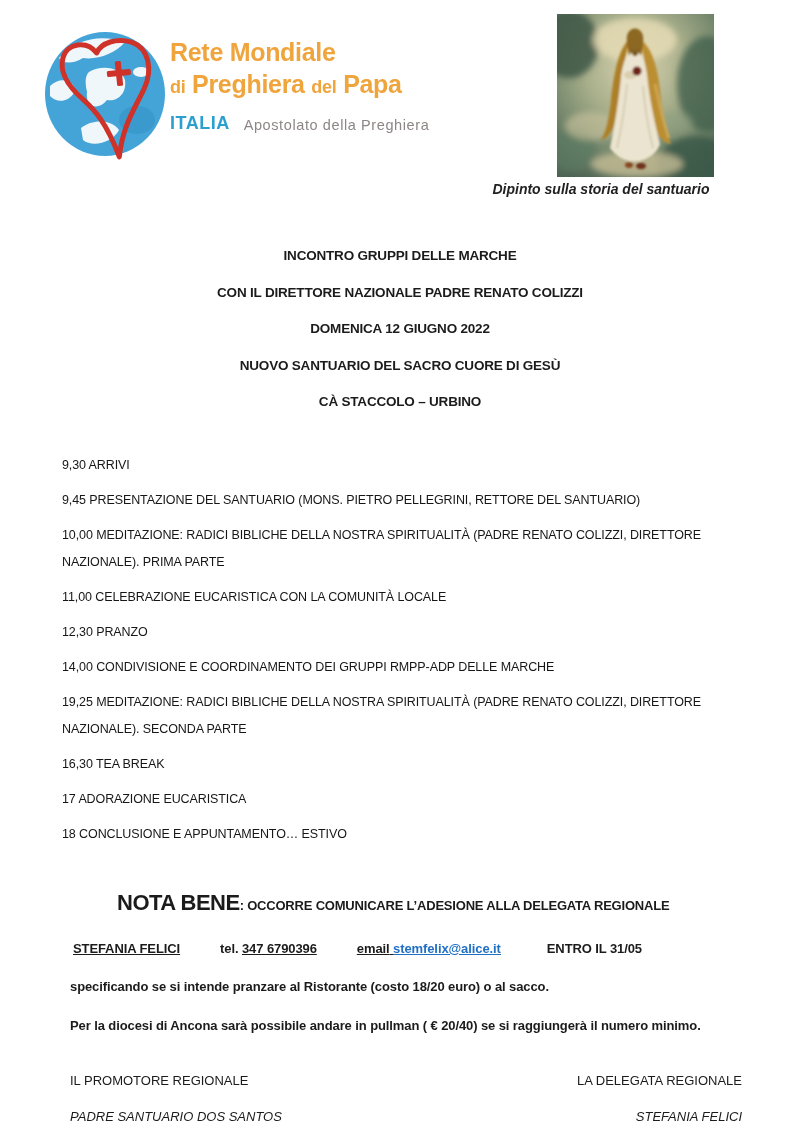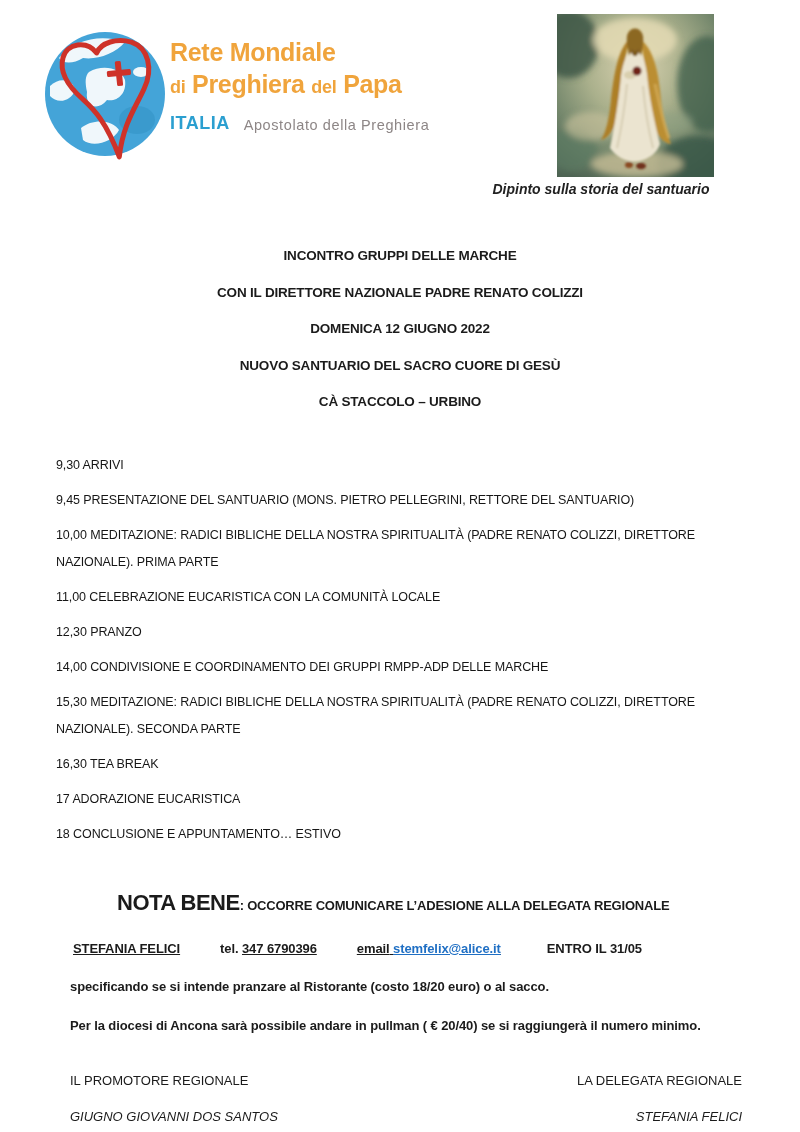--- a/index.html
+++ b/index.html
@@ -30,21 +30,21 @@
   .painting{position:absolute; left:557px; top:14px; width:157px; height:163px;}
   .painting svg{display:block; width:100%; height:100%;}
   .caption{position:absolute; left:470px; top:181px; width:262px; text-align:center;
            font-style:italic; font-weight:600; font-size:14px; color:#222;}
 
   
   .headings{position:absolute; left:0; top:238px; width:800px; text-align:center;}
   .headings div{font-weight:bold; font-size:13.5px; letter-spacing:-0.2px; height:36.5px; line-height:36.5px;}
 
   
-  .schedule{position:absolute; left:56px; top:452px; width:672px;}
+  .schedule{position:absolute; left:62px; top:452px; width:672px;}
   .schedule p{font-size:12.5px; letter-spacing:-0.1px; line-height:27px; margin:0 0 8px 0; color:#161616;}
 
   
   .nota{position:absolute; left:70px; top:890px; width:680px; white-space:nowrap;margin-left:47px;}
   .nb-title{font-size:22px; font-weight:bold; letter-spacing:-0.5px;}
   .nb-rest{font-size:13px; font-weight:bold; letter-spacing:-0.2px;}
 
   
   .contact{position:absolute; left:73px; top:941px; width:680px; font-size:13px; font-weight:bold;
            display:flex; align-items:baseline; white-space:nowrap; letter-spacing:-0.1px;}
@@ -153,21 +153,21 @@
     <div>CÀ STACCOLO – URBINO</div>
   </section>
 
   <section class="schedule">
     <p>9,30 ARRIVI</p>
     <p>9,45 PRESENTAZIONE DEL SANTUARIO (MONS. PIETRO PELLEGRINI, RETTORE DEL SANTUARIO)</p>
     <p>10,00 MEDITAZIONE: RADICI BIBLICHE DELLA NOSTRA SPIRITUALITÀ (PADRE RENATO COLIZZI, DIRETTORE NAZIONALE). PRIMA PARTE</p>
     <p>11,00 CELEBRAZIONE EUCARISTICA CON LA COMUNITÀ LOCALE</p>
     <p>12,30 PRANZO</p>
     <p>14,00 CONDIVISIONE E COORDINAMENTO DEI GRUPPI RMPP-ADP DELLE MARCHE</p>
-    <p>15,30 MEDITAZIONE: RADICI BIBLICHE DELLA NOSTRA SPIRITUALITÀ (PADRE RENATO COLIZZI, DIRETTORE NAZIONALE). SECONDA PARTE</p>
+    <p>19,25 MEDITAZIONE: RADICI BIBLICHE DELLA NOSTRA SPIRITUALITÀ (PADRE RENATO COLIZZI, DIRETTORE NAZIONALE). SECONDA PARTE</p>
     <p>16,30 TEA BREAK</p>
     <p>17 ADORAZIONE EUCARISTICA</p>
     <p>18 CONCLUSIONE E APPUNTAMENTO… ESTIVO</p>
   </section>
 
   <section class="nota">
     <span class="nb-title">NOTA BENE</span><span class="nb-rest">: OCCORRE COMUNICARE L’ADESIONE ALLA DELEGATA REGIONALE</span>
   </section>
 
   <section class="contact">
@@ -178,17 +178,17 @@
   </section>
 
   <p class="note1">specificando se si intende pranzare al Ristorante (costo 18/20 euro) o al sacco.</p>
   <p class="note2">Per la diocesi di Ancona sarà possibile andare in pullman ( € 20/40)  se si raggiungerà il numero minimo.</p>
 
   <div class="footer-roles">
     <span>IL PROMOTORE REGIONALE</span>
     <span>LA DELEGATA REGIONALE</span>
   </div>
   <div class="footer-names">
-    <span>GIUGNO GIOVANNI DOS SANTOS</span>
+    <span>PADRE SANTUARIO DOS SANTOS</span>
     <span>STEFANIA FELICI</span>
   </div>
 
 </div>
 
 </body></html>

